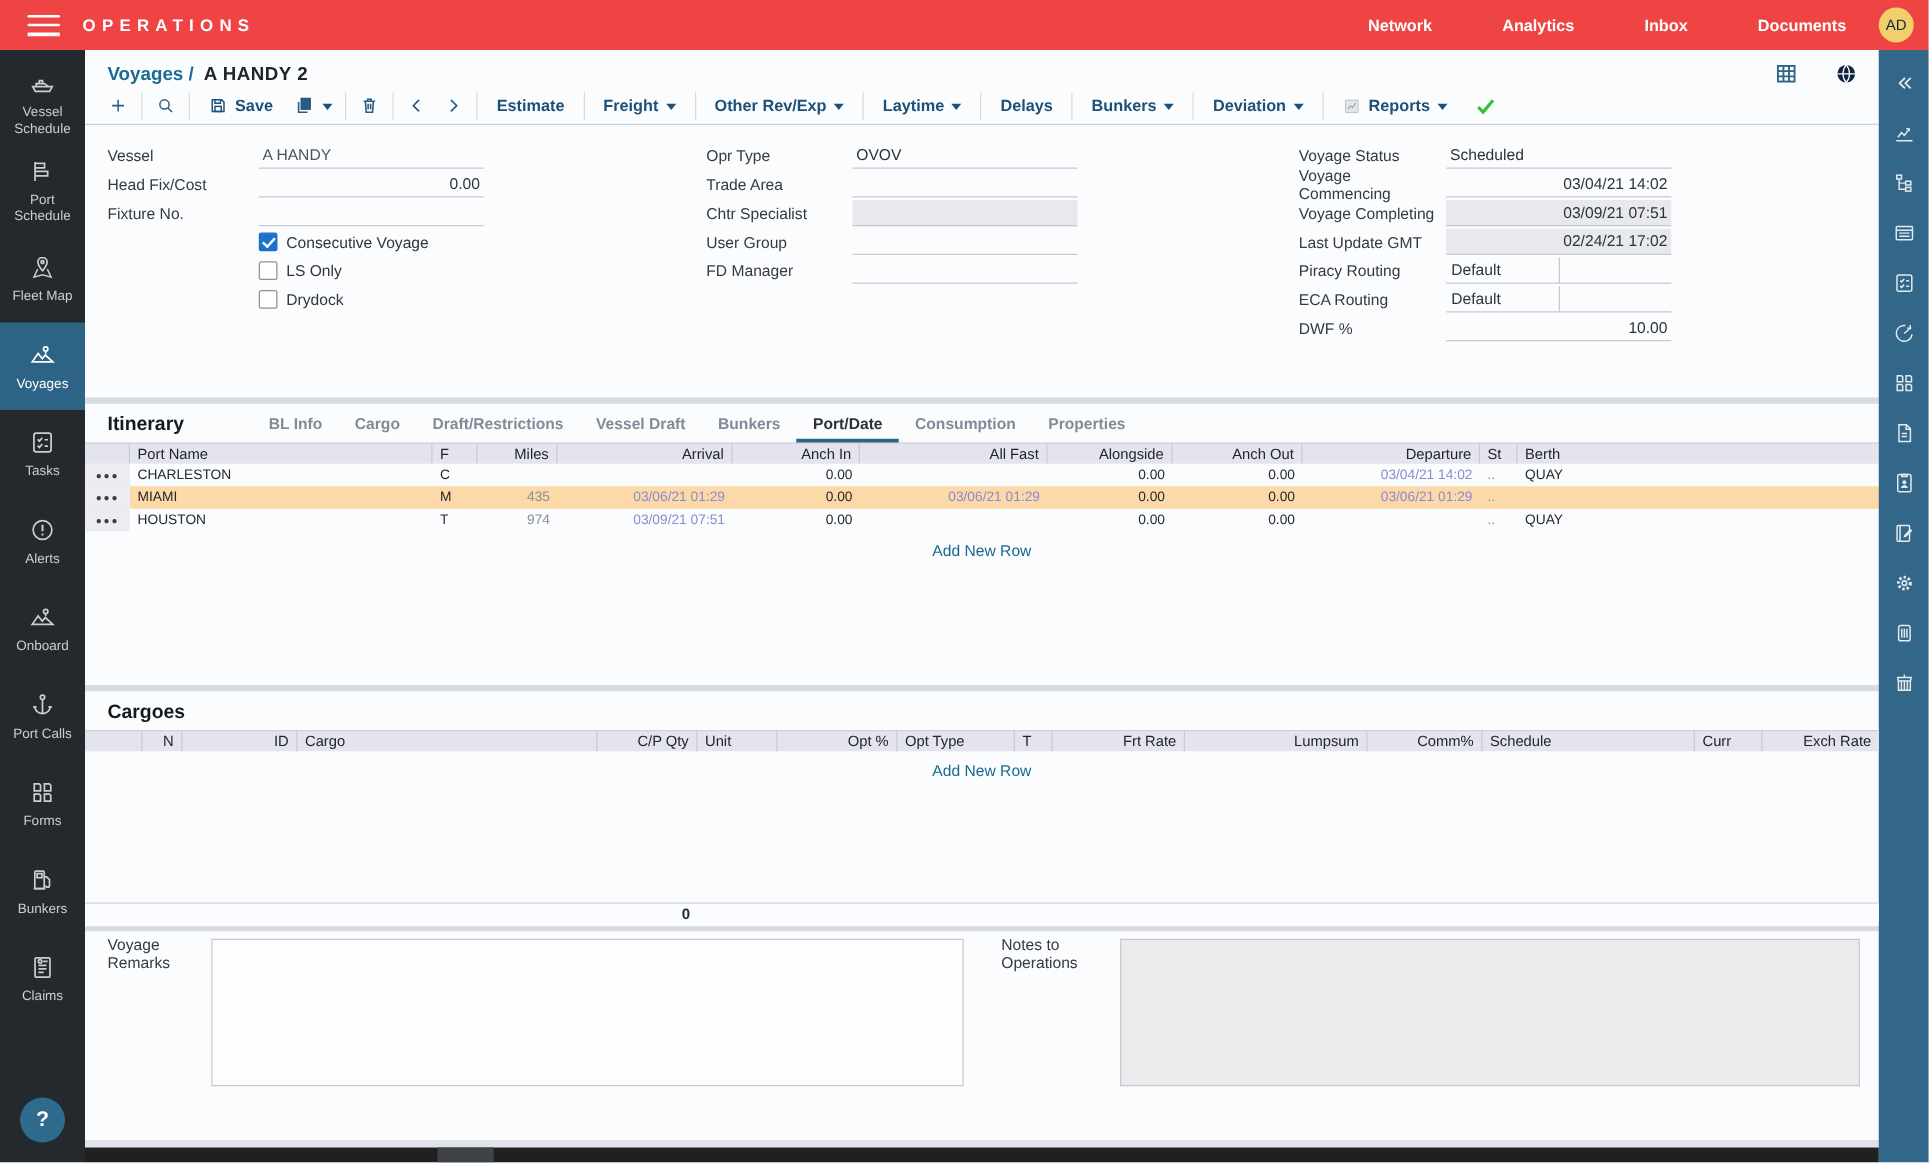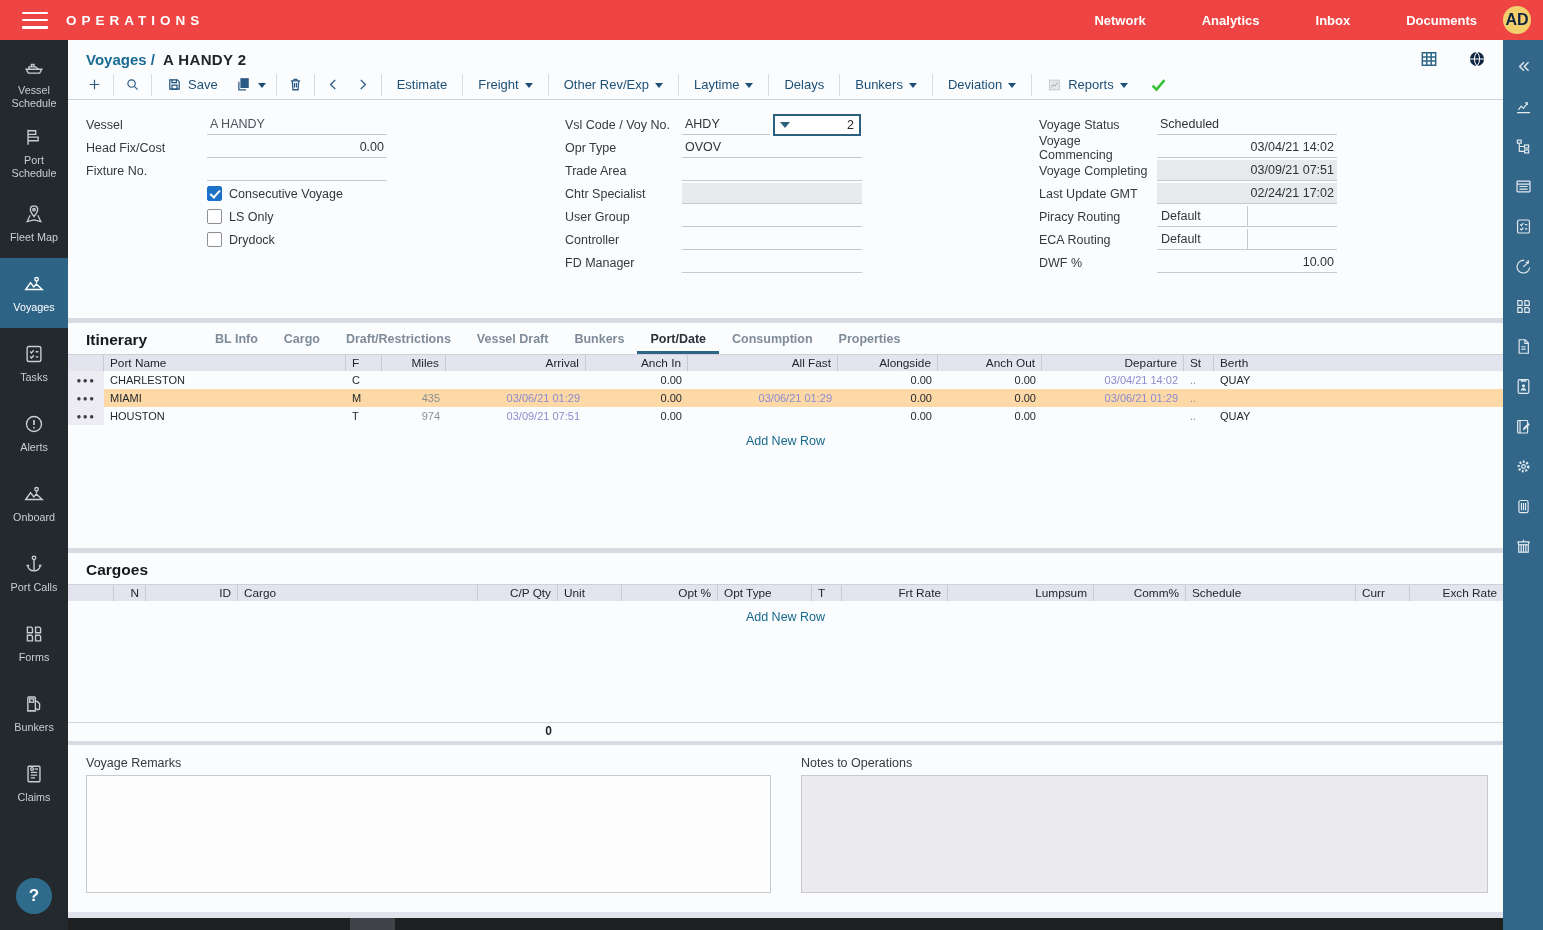--- a/index.html
+++ b/index.html
@@ -4,21 +4,21 @@
 <style>
 *{margin:0;padding:0;box-sizing:border-box}
 html,body{width:1543px;height:930px;overflow:hidden;font-family:"Liberation Sans",sans-serif;font-size:12.5px;background:#fbfcfd;color:#30363c}
 
 .topbar{height:40px;background:#ef4444;display:flex;align-items:center;color:#fff;position:relative;z-index:5}
 .hamburger{width:26px;height:17px;margin-left:22px;display:flex;flex-direction:column;justify-content:space-between;cursor:pointer}
 .hamburger span{height:2.6px;background:#fff;border-radius:1px}
 .tb-title{margin-left:18px;font-size:13.5px;font-weight:bold;letter-spacing:5px}
 .tb-nav{margin-left:auto;display:flex;align-items:flex-end;gap:56px;font-size:13px;font-weight:bold}
 .tb-nav-item{cursor:pointer}
-.avatar{width:28px;height:28px;border-radius:50%;background:#f2cf6b;color:#0d2540;display:flex;align-items:center;justify-content:center;font-size:16px;font-weight:bold;margin:0 12px 0 26px;cursor:pointer}
+.avatar{width:28px;height:28px;border-radius:50%;background:#f2cf6b;color:#0d2540;display:flex;align-items:center;justify-content:center;font-size:12px;font-weight:normal;margin:0 12px 0 26px;cursor:pointer}
 
 .app{display:flex;height:890px}
 .lsidebar{width:68px;background:#24292e;display:flex;flex-direction:column;padding-top:8px;flex:none}
 .ls-item{min-height:70px;display:flex;flex-direction:column;align-items:center;justify-content:center;gap:6px;color:#c9ced3;cursor:pointer;padding:6px 2px}
 .ls-item.active{background:#2d6485;color:#fff}
 .ls-icon{width:22px;height:22px;display:block}
 .ls-icon svg{width:100%;height:100%}
 .ls-label{font-size:10.8px;text-align:center;line-height:13px}
 .help-btn{margin:auto auto 16px;width:36px;height:36px;border-radius:50%;background:#2e6b8d;color:#fff;font-size:17px;font-weight:bold;display:flex;align-items:center;justify-content:center;cursor:pointer}
 
@@ -29,21 +29,21 @@
 .main{flex:1;min-width:0;display:flex;flex-direction:column;background:#fbfcfd}
 .crumbrow{height:30px;display:flex;align-items:center;padding:8px 16px 0 18px}
 .crumb-link{color:#1a6a94;font-size:15px;font-weight:bold;cursor:pointer}
 .crumb-title{color:#20262c;font-size:15px;font-weight:bold;margin-left:8px;letter-spacing:.4px}
 .header-icons{margin-left:auto;display:flex;align-items:center;gap:28px}
 .hicon{width:20px;height:20px;cursor:pointer;display:block}
 .hicon svg{width:100%;height:100%}
 .toolbar{height:30px;display:flex;align-items:center;padding-left:12px;border-bottom:1px solid #ccd3d9}
 .t-ibtn{height:26px;min-width:24px;display:flex;align-items:center;justify-content:center;color:#2a5b85;cursor:pointer;padding:0 6px}
 .t-ibtn svg{width:17px;height:17px}
-.t-btn{display:flex;align-items:center;gap:6px;color:#1d5078;font-size:13px;font-weight:normal;padding:0 11px;cursor:pointer;white-space:nowrap}
+.t-btn{display:flex;align-items:center;gap:6px;color:#1d5078;font-size:13px;font-weight:bold;padding:0 11px;cursor:pointer;white-space:nowrap}
 .t-sep{width:1px;height:22px;background:#d7dce0;margin:0 4px}
 .caret{width:0;height:0;border-left:4.5px solid transparent;border-right:4.5px solid transparent;border-top:5.5px solid #1d5078;margin-top:2px}
 .greencheck{margin-left:10px;display:flex;align-items:center}
 .minichart{width:15px;height:14px}
 
 .formarea{height:218px;display:flex;padding:13px 0 0 18px}
 .fcol{display:flex;flex-direction:column}
 .fcol1{width:301px;margin-right:178px}
 .fcol2{width:297px;margin-right:177px}
 .fcol3{width:298px}
@@ -84,21 +84,21 @@
 .gc{font-size:11px;color:#23282d;padding:0 6px;flex:none;white-space:nowrap;overflow:hidden;cursor:default}
 .gc.r{text-align:right}
 .gc.date{color:#8b8bd0}
 .gc.dim{color:#8a9096}
 .gc.handle{background:#ececf2;height:100%;display:flex;align-items:center;justify-content:center;color:#3a3f44;font-size:8px;letter-spacing:1.5px;cursor:pointer}
 .addrow{text-align:center;color:#17698f;font-size:12.5px;margin-top:9px;cursor:pointer}
 .totals{position:absolute;left:0;right:0;bottom:3px;border-top:1px solid #d2d6db;height:16px;display:flex;align-items:center;background:#fbfcfd}
 .totals .gc{font-weight:bold;font-size:12px}
 
 .remarks{height:160px;display:flex;gap:30px;padding:6px 15px 0 18px}
-.rcol{display:flex;flex-direction:column}
+.rcol{display:flex;flex-direction:row}
 .rcol1{width:685px}
 .rcol2{flex:1}
 .rlabel{font-size:12.5px;color:#343a40;height:24px;display:flex;align-items:center}
 .rta{height:118px;border:1px solid #c6cacf;background:#fdfdfe;resize:none;font-family:"Liberation Sans",sans-serif;font-size:12.5px;padding:6px;color:#30363c;outline:none;width:100%}
 .rta.gray{background:#ebebee}
 
 .botlight{height:7px;background:#fbfcfd}
 .botstrip{height:6px;background:#e2e2ec}
 .botscroll{height:12px;background:#1e2022;position:relative}
 .botscroll .thumb{position:absolute;left:282px;top:0;height:100%;width:45px;background:#3f4246;cursor:pointer}
@@ -350,46 +350,34 @@
               <span class="cb"></span>
               <span class="cb-label">LS Only</span>
             </div>
             <div class="cbrow">
               <span class="cb"></span>
               <span class="cb-label">Drydock</span>
             </div>
           </div>
       </div>
       <div class="fcol fcol2">
-        <div class="frow vslrow">
-          <span class="flabel">Vsl Code / Voy No.</span>
-          <span class="ffield code">AHDY</span>
-          <span class="voyno">
-              <span class="vcaret"></span>
-              <span class="voyno-val">2</span>
-            </span>
-        </div>
         <div class="frow">
             <span class="flabel">Opr Type</span>
             <span class="ffield">OVOV</span>
           </div>
         <div class="frow">
             <span class="flabel">Trade Area</span>
             <span class="ffield"></span>
           </div>
         <div class="frow">
             <span class="flabel">Chtr Specialist</span>
             <span class="ffield ro"></span>
           </div>
         <div class="frow">
             <span class="flabel">User Group</span>
-            <span class="ffield"></span>
-          </div>
-        <div class="frow">
-            <span class="flabel">Controller</span>
             <span class="ffield"></span>
           </div>
         <div class="frow">
             <span class="flabel">FD Manager</span>
             <span class="ffield"></span>
           </div>
       </div>
       <div class="fcol fcol3">
         <div class="frow">
             <span class="flabel">Voyage Status</span>

